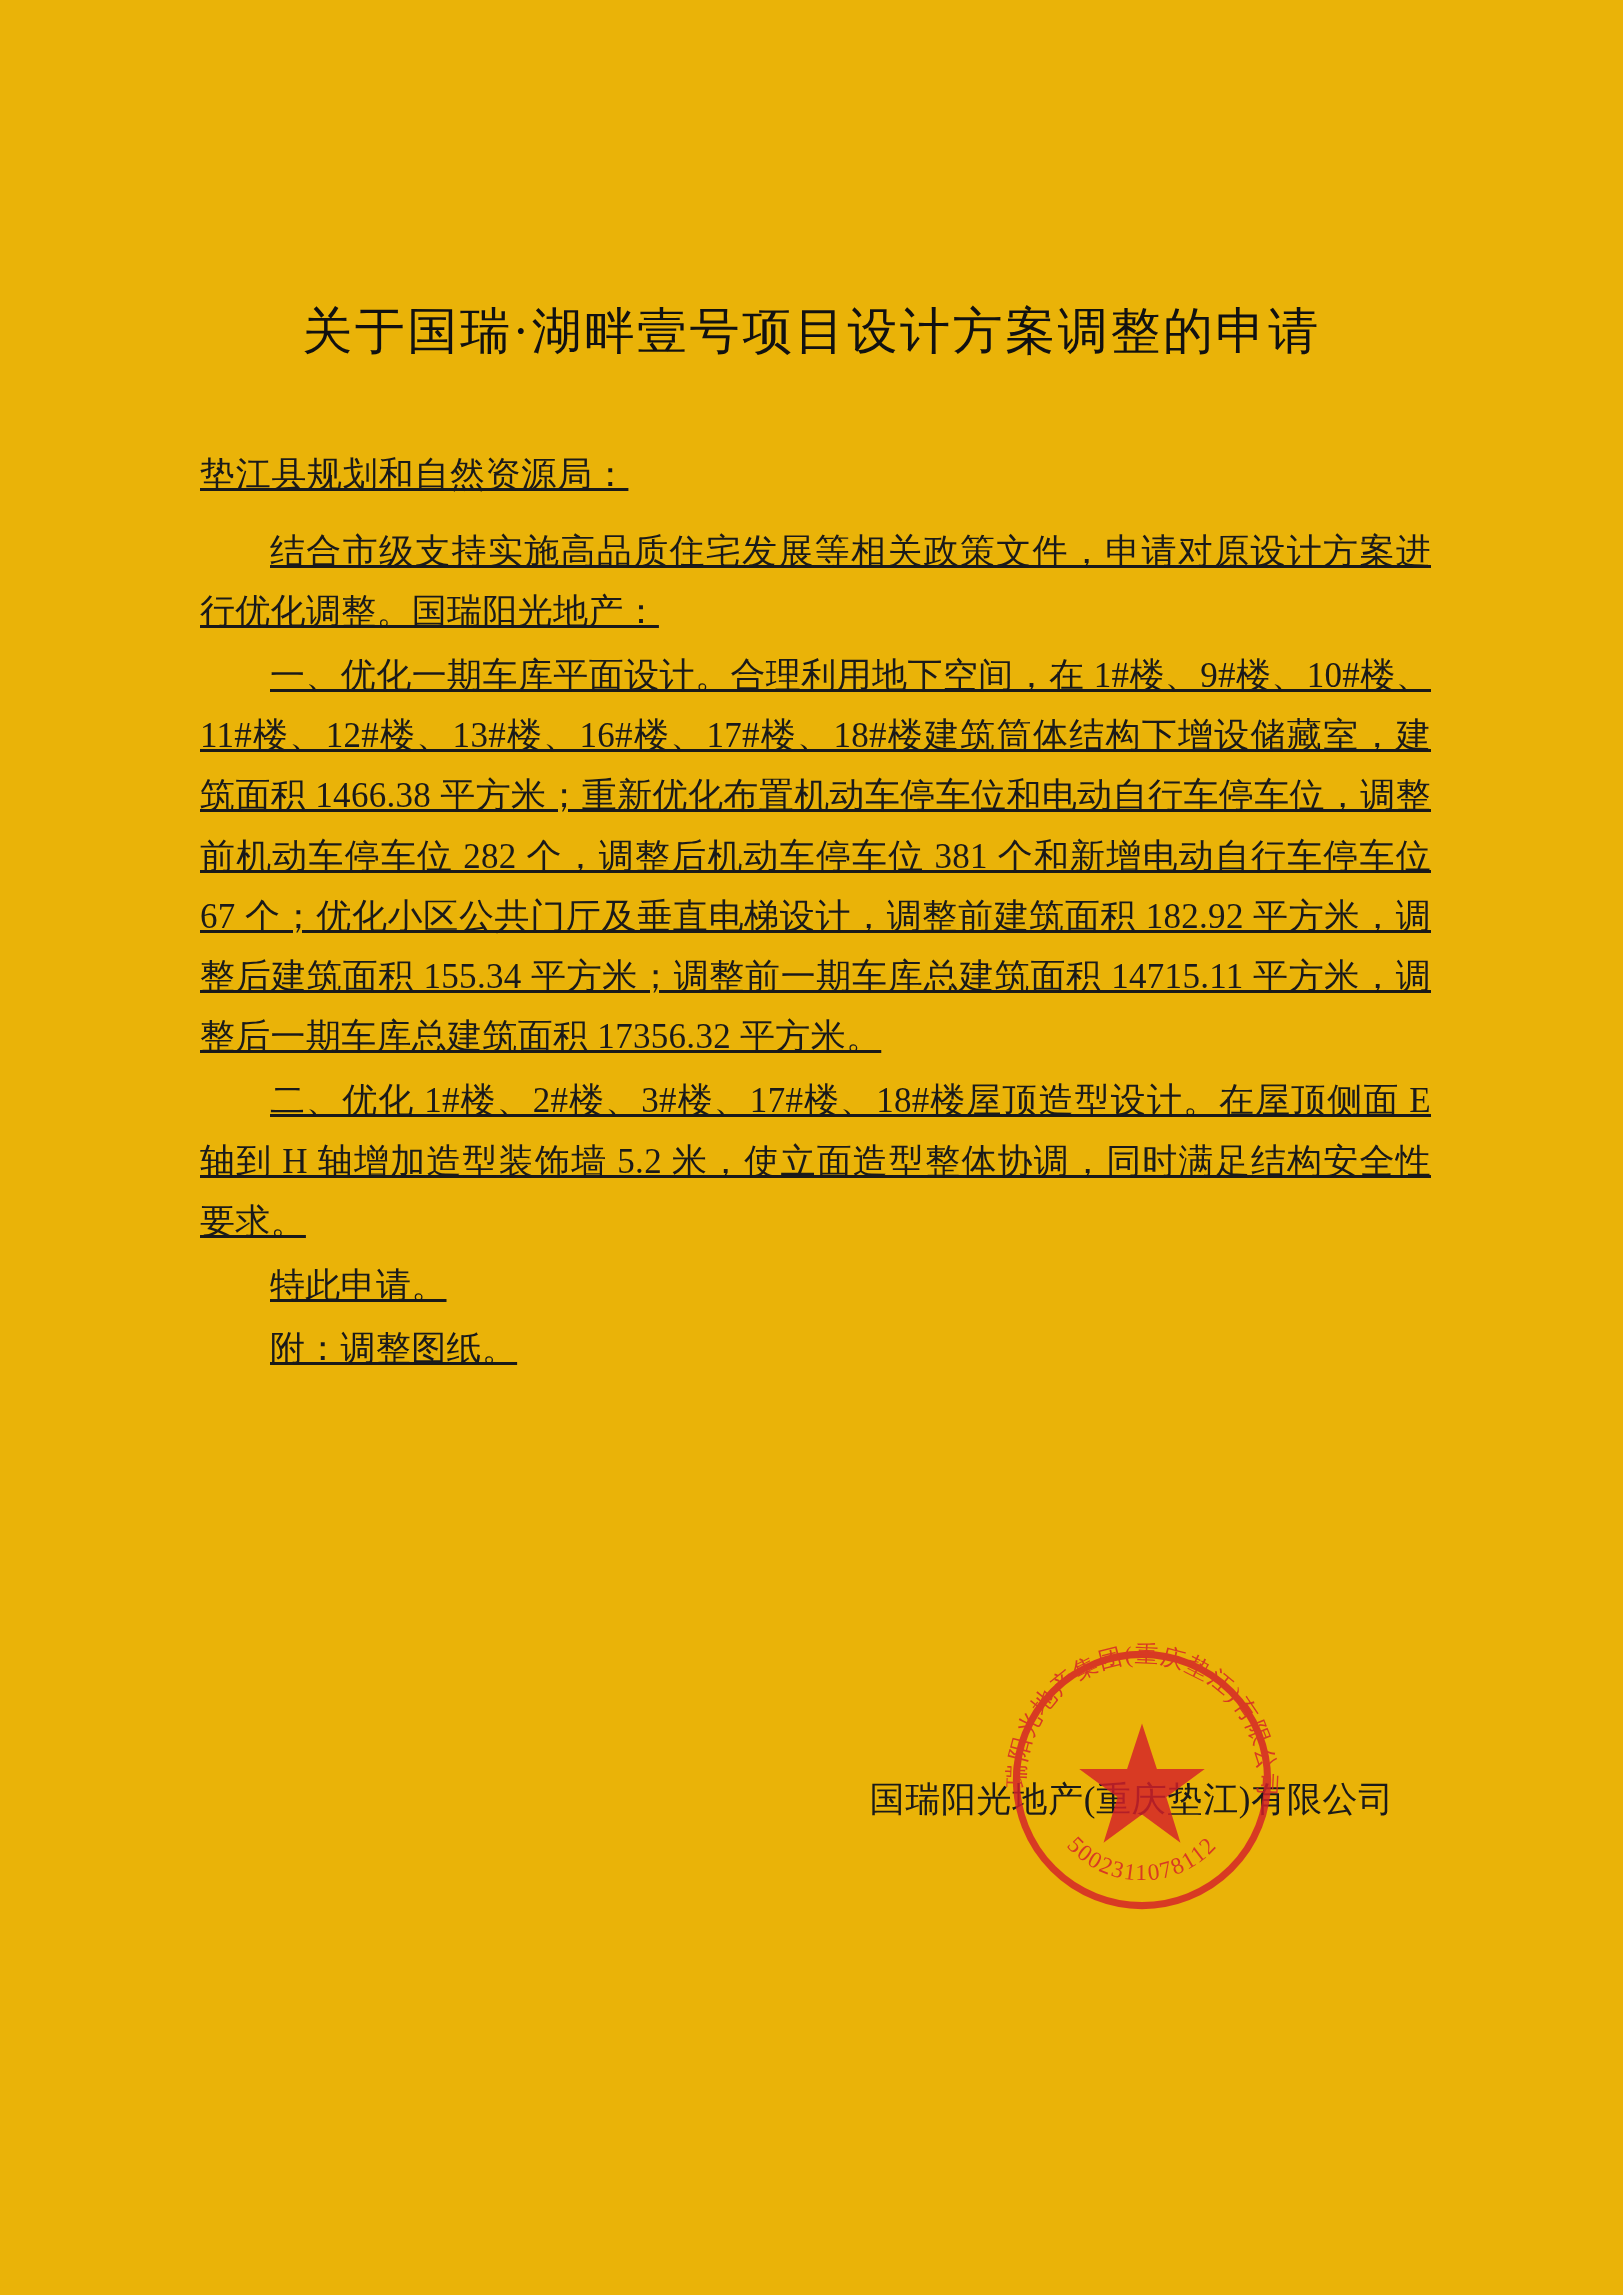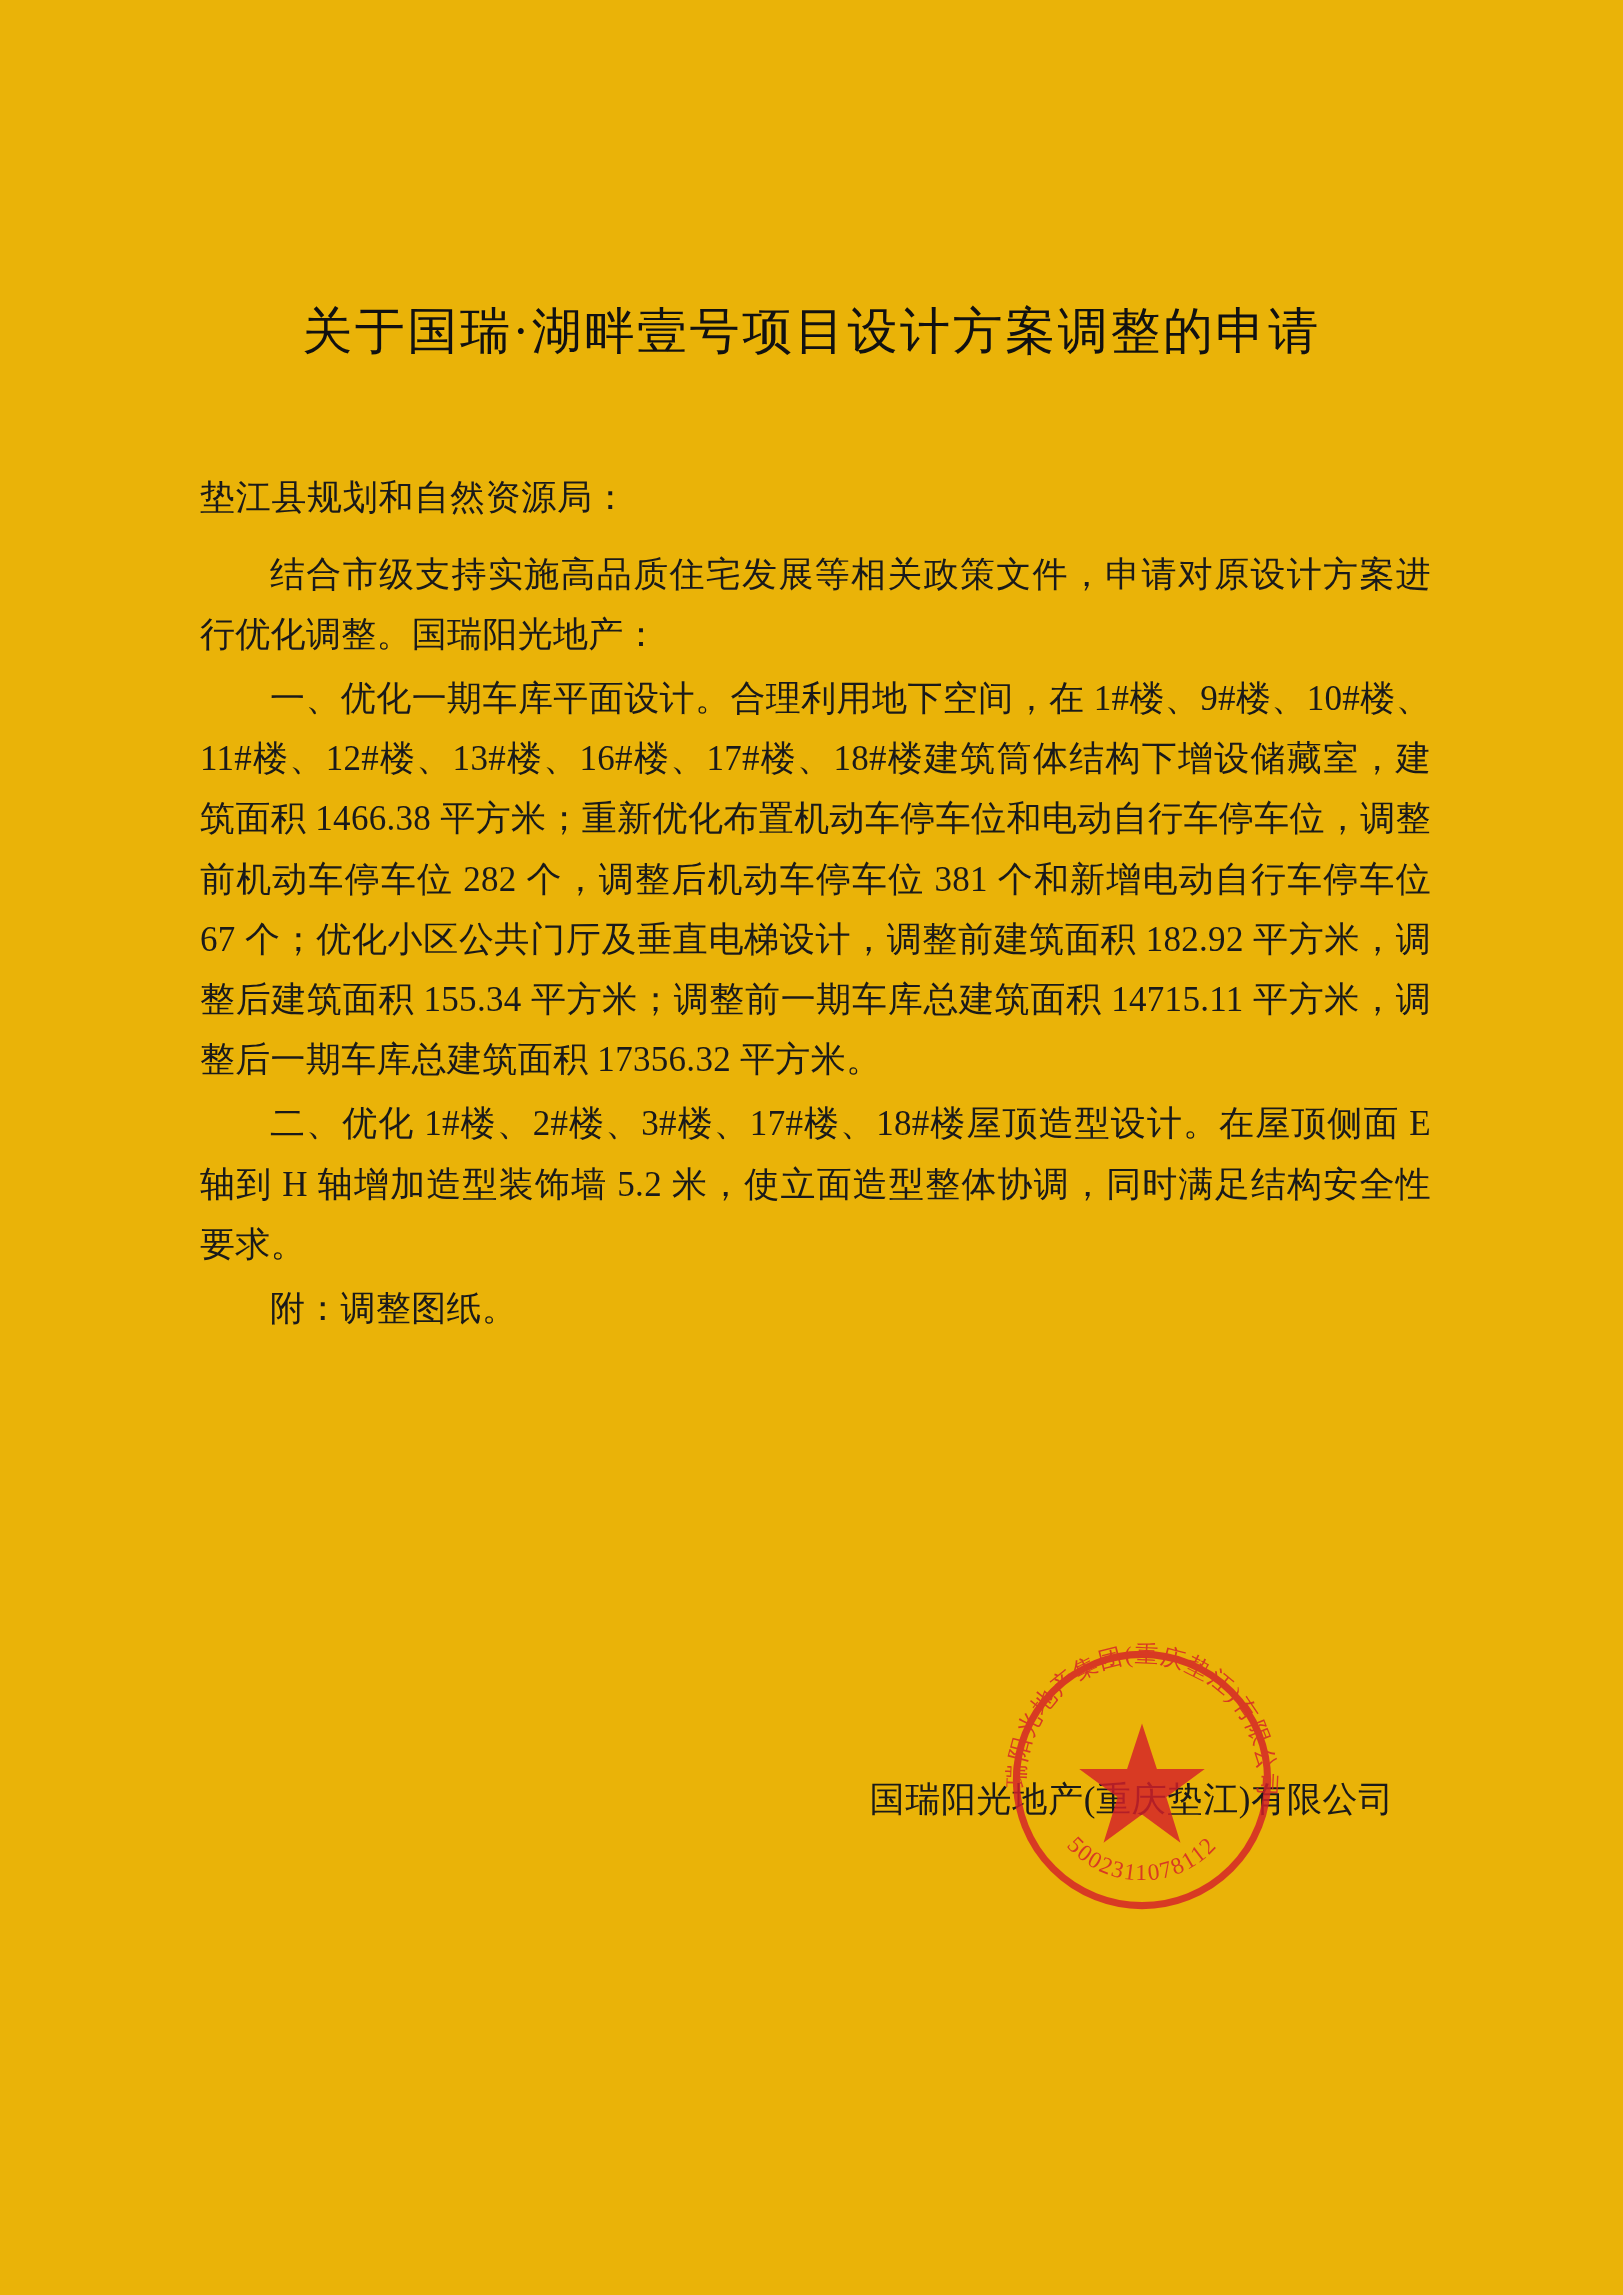--- a/index.html
+++ b/index.html
@@ -32,23 +32,24 @@
     font-size: 50px;
     letter-spacing: 2.6px;
     font-weight: 500;
     font-family: "Liberation Serif", "DejaVu Serif", serif;
     color: #111;
   }
 
   
   .body-block {
     position: absolute;
-    top: 471px;
+    top: 448px;
     left: 200px;
     width: 1231px;
+    text-decoration: underline;
   }
 
   .recipient {
     font-size: 35px;
     line-height: 1.55;
     letter-spacing: 0.7px;
     margin-bottom: 19.6px;
   }
 
   .para {
@@ -116,20 +117,21 @@
   <div class="body-block">
 
     <div class="recipient">垫江县规划和自然资源局：</div>
 
     <p class="para">结合市级支持实施高品质住宅发展等相关政策文件，申请对原设计方案进行优化调整。国瑞阳光地产：</p>
 
     <p class="para">一、优化一期车库平面设计。合理利用地下空间，在 1#楼、9#楼、10#楼、11#楼、12#楼、13#楼、16#楼、17#楼、18#楼建筑筒体结构下增设储藏室，建筑面积 1466.38 平方米；重新优化布置机动车停车位和电动自行车停车位，调整前机动车停车位 282 个，调整后机动车停车位 381 个和新增电动自行车停车位 67 个；优化小区公共门厅及垂直电梯设计，调整前建筑面积 182.92 平方米，调整后建筑面积 155.34 平方米；调整前一期车库总建筑面积 14715.11 平方米，调整后一期车库总建筑面积 17356.32 平方米。</p>
 
     <p class="para">二、优化 1#楼、2#楼、3#楼、17#楼、18#楼屋顶造型设计。在屋顶侧面 E 轴到 H 轴增加造型装饰墙 5.2 米，使立面造型整体协调，同时满足结构安全性要求。</p>
 
+    <p class="para tight">特此申请。</p>
 
     <p class="para tight">附：调整图纸。</p>
 
   </div>
 
   <div class="sign-block">
     <span class="sign-line">国瑞阳光地产(重庆垫江)有限公司</span>
   </div>
 
   <div class="seal">

